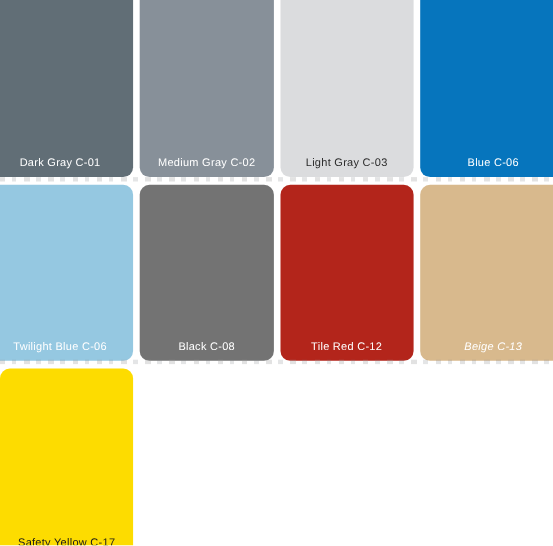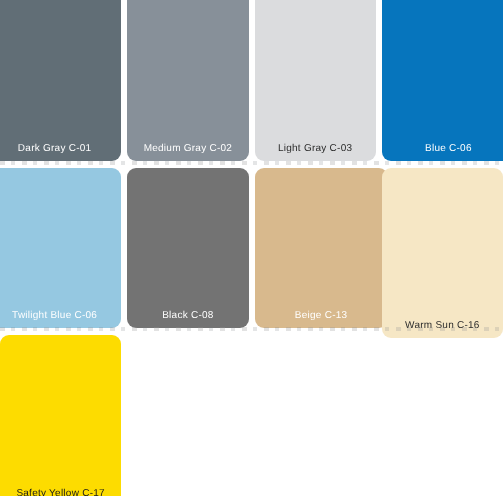--- a/index.html
+++ b/index.html
@@ -114,28 +114,28 @@
       <div class="swatch-cell col-first">
         <div class="swatch-card" style="background: rgb(149, 200, 225);">
           <div class="swatch-label" style="color: rgb(255, 255, 255);">Twilight Blue C-06</div>
         </div>
       </div>
       <div class="swatch-cell">
         <div class="swatch-card" style="background: #737373;">
           <div class="swatch-label" style="color: rgb(255, 255, 255);">Black C-08</div>
         </div>
       </div>
+      <div class="swatch-cell">
+        <div class="swatch-card" style="background: rgb(179, 37, 27);">
+          <div class="swatch-label" style="color: rgb(255, 255, 255);">Tile Red C-12</div>
+        </div>
+      </div>
       <div class="swatch-cell col-last">
         <div class="swatch-card" style="background: rgb(216, 185, 141);">
-          <div class="swatch-label" style="color: rgb(255, 255, 255);">Beige C-13</div>
-        </div>
-      </div>
-      <div class="swatch-cell row-last">
-        <div class="swatch-card" style="background: rgb(246, 231, 197);">
-          <div class="swatch-label" style="color: rgb(43, 43, 43);">Warm Sun C-16</div>
+          <div class="swatch-label" style="color: rgb(255, 255, 255); font-style: italic;">Beige C-13</div>
         </div>
       </div>
       <div class="swatch-cell row-last">
         <div class="swatch-card" style="background: rgb(253, 220, 0);">
           <div class="swatch-label" style="color: rgb(26, 26, 26);">Safety Yellow C-17</div>
         </div>
       </div>
     </div>
   <div class="seam-artifact seam-1"></div>
   <div class="seam-artifact seam-2"></div>

